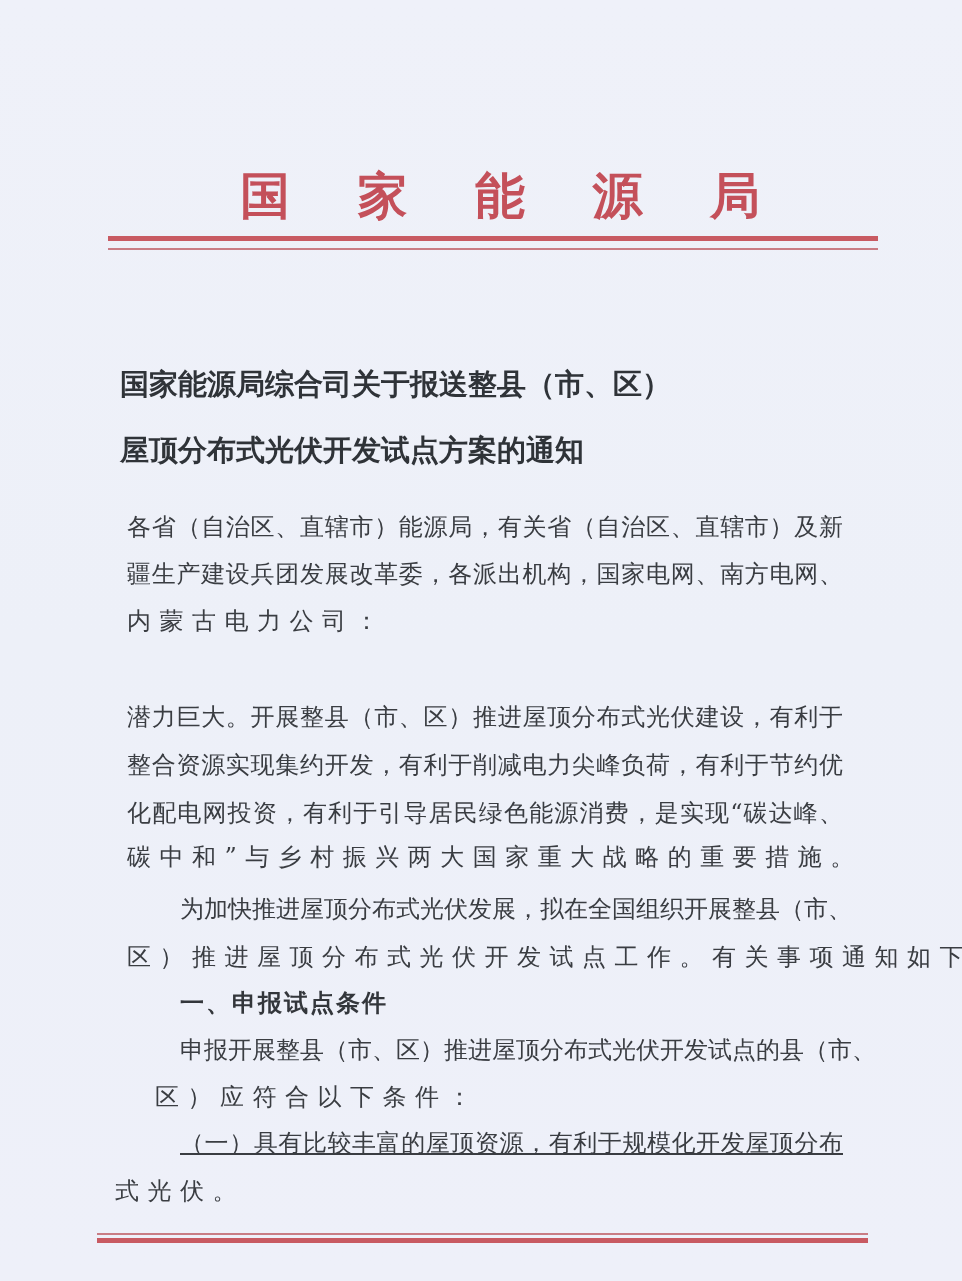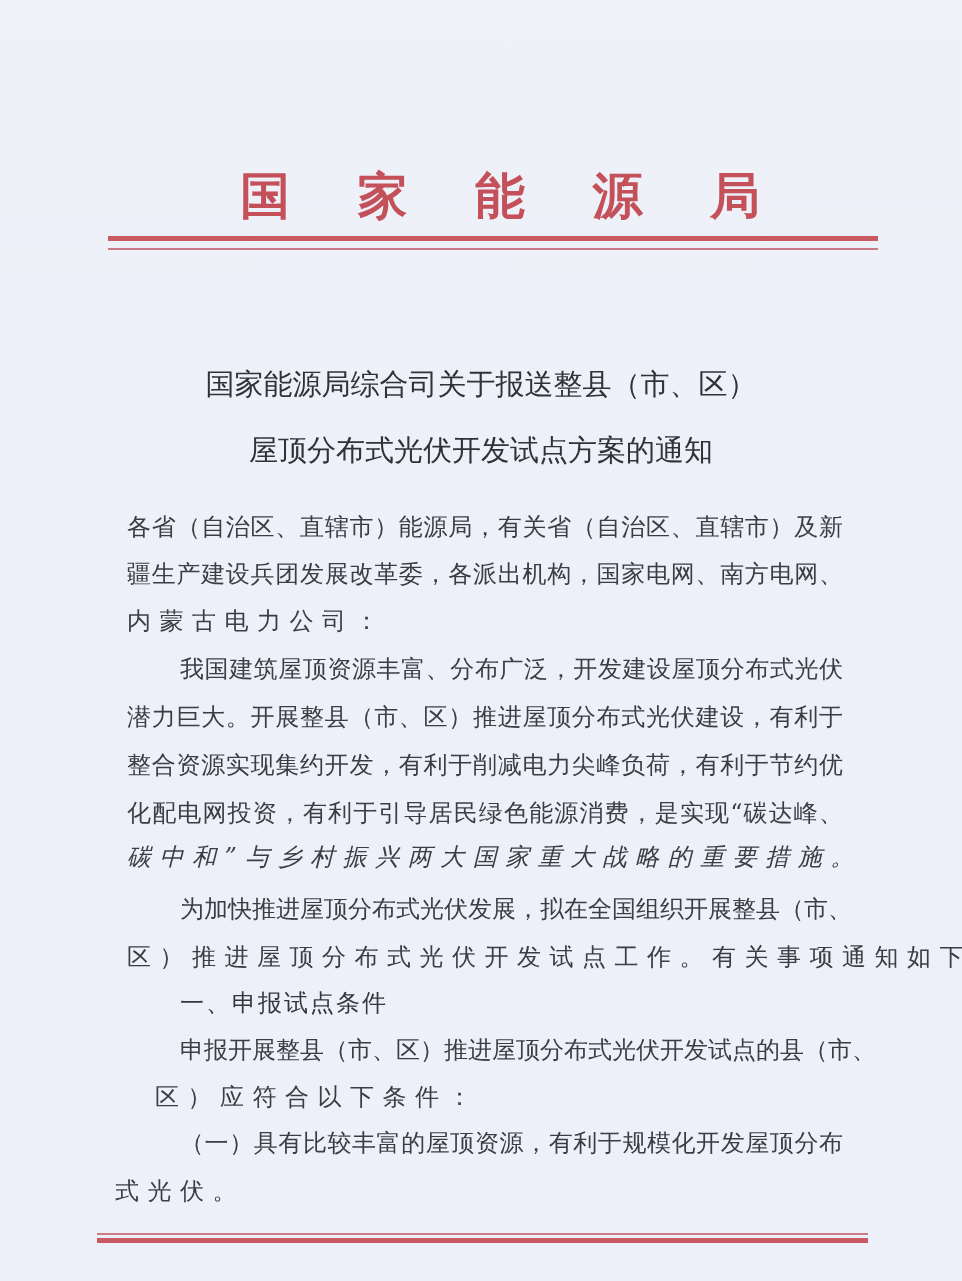--- a/index.html
+++ b/index.html
@@ -21,41 +21,41 @@
       font-size: 50px; font-weight: bold; line-height: 72px;
     }
     .agency-title span { display: inline-block; }
     .rule-thick, .rule-thin { position: absolute; background: #c85a62; }
     .top-thick { left: 108px; top: 236px; width: 770px; height: 5px; }
     .top-thin  { left: 108px; top: 248px; width: 770px; height: 2px; background: #c97c84; }
     .bot-thin  { left: 97px; top: 1233px; width: 771px; height: 2px; background: #c97c84; }
     .bot-thick { left: 97px; top: 1238px; width: 771px; height: 5px; }
 
     .doc-title {
-      position: absolute; left: 120px; width: 722px; text-align: center;
-      color: #2f3338; font-weight: normal;
+      position: absolute; left: 120px; width: 722px; text-align: left;
+      color: #2f3338; font-weight: bold;
       font-family: "DejaVu Serif", "Liberation Serif", serif;
       font-size: 29px; line-height: 40px; letter-spacing: 0px;
     }
     .doc-title.l1 { top: 364px; }
     .doc-title.l2 { top: 430px; }
 
     .line {
       position: absolute; left: 127px; width: 716px;
       color: #3a3d42;
       font-family: "DejaVu Serif", "Liberation Serif", serif;
       font-size: 24px; line-height: 34px; height: 34px;
       text-align: justify; text-align-last: justify;
       white-space: nowrap; overflow: visible;
     }
     .line.indent { left: 180px; width: 663px; }
     .line.last { text-align-last: left; letter-spacing: 8.5px; }
     .line.heading {
       font-family: "DejaVu Sans", "Liberation Sans", sans-serif;
-      font-weight: normal; text-align-last: left; letter-spacing: 2px;
+      font-weight: bold; text-align-last: left; letter-spacing: 2px;
       color: #33363b;
     }
   </style>
 </head>
 <body>
 
 <div class="page">
 
   <div class="agency-title">
     <span>国</span>
@@ -68,32 +68,31 @@
   <div class="rule-thick top-thick"></div>
   <div class="rule-thin top-thin"></div>
 
   <div class="doc-title l1">国家能源局综合司关于报送整县（市、区）</div>
   <div class="doc-title l2">屋顶分布式光伏开发试点方案的通知</div>
 
   <div class="line" style="top:510px;">各省（自治区、直辖市）能源局，有关省（自治区、直辖市）及新</div>
   <div class="line" style="top:557px;">疆生产建设兵团发展改革委，各派出机构，国家电网、南方电网、</div>
   <div class="line last" style="top:604px;">内蒙古电力公司：</div>
 
-  <div class="line indent" style="top:652px;">我国建筑屋顶资源丰富、分布广泛，开发建设屋顶分布式光伏</div>
   <div class="line" style="top:700px;">潜力巨大。开展整县（市、区）推进屋顶分布式光伏建设，有利于</div>
   <div class="line" style="top:748px;">整合资源实现集约开发，有利于削减电力尖峰负荷，有利于节约优</div>
   <div class="line" style="top:796px;">化配电网投资，有利于引导居民绿色能源消费，是实现“碳达峰、</div>
-  <div class="line last" style="top:840px;font-style:italic;">碳中和”与乡村振兴两大国家重大战略的重要措施。</div>
+  <div class="line last" style="top:840px;">碳中和”与乡村振兴两大国家重大战略的重要措施。</div>
 
   <div class="line indent" style="top:892px;">为加快推进屋顶分布式光伏发展，拟在全国组织开展整县（市、</div>
   <div class="line last" style="top:940px;">区）推进屋顶分布式光伏开发试点工作。有关事项通知如下。</div>
 
   <div class="line indent heading" style="top:986px;">一、申报试点条件</div>
 
   <div class="line indent" style="top:1033px;font-family:Liberation Serif, serif;">申报开展整县（市、区）推进屋顶分布式光伏开发试点的县（市、</div>
   <div class="line last" style="top:1080px;margin-left:28px;">区）应符合以下条件：</div>
 
-  <div class="line indent" style="top:1126px;">（一）具有比较丰富的屋顶资源，有利于规模化开发屋顶分布</div>
+  <div class="line indent" style="top:1126px;text-decoration:underline;">（一）具有比较丰富的屋顶资源，有利于规模化开发屋顶分布</div>
   <div class="line last" style="top:1174px; left:107px;margin-left:8px;">式光伏。</div>
 
   <div class="rule-thin bot-thin"></div>
   <div class="rule-thick bot-thick"></div>
 </div>
 
 </body></html>

